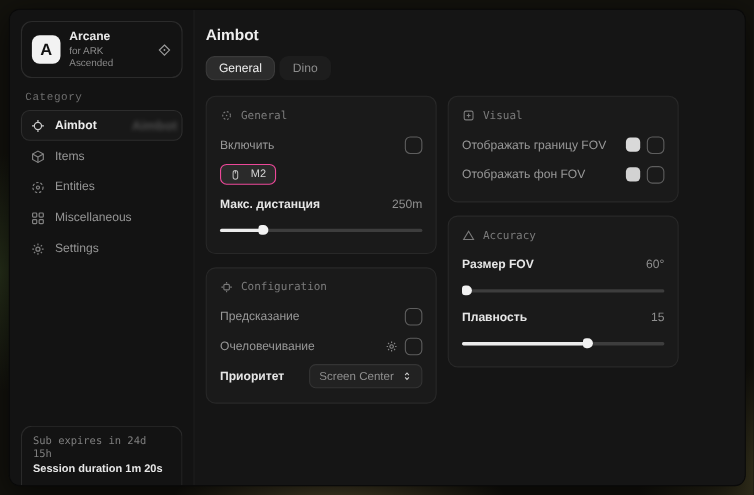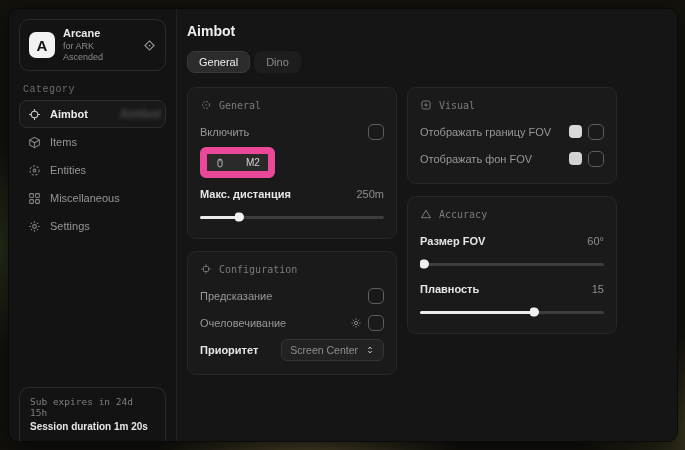--- a/index.html
+++ b/index.html
@@ -75,22 +75,22 @@
   .row { display:flex; align-items:center; justify-content:space-between; min-height:23px; }
   .row + .row { margin-top:4px; }
   .lbl { font-size:11px; color:#989898; }
   .lbl.strong { color:#e6e6e6; font-weight:bold; }
   .val { font-size:11px; color:#8f8f8f; }
   .checkbox {
     width:16px; height:16px; border:1.5px solid #5e5e5e; border-radius:5px;
     background:transparent; cursor:pointer; flex:none;
   }
   .chip {
-    background:#2a2a2a; border:7px solid #ec4899; border-radius:6px;
-    display:flex; align-items:center; gap:21px; padding:3px 8px;
+    background:#2a2a2a; border:1px solid #ec4899; border-radius:6px;
+    display:flex; align-items:center; gap:9px; padding:3px 8px;
     color:#d6d6d6; font-size:10px; cursor:pointer;
   }
   .chip .cicon { display:flex; color:#bdbdbd; }
   .select-chip {
     background:#222; border:1px solid #343434; border-radius:6px;
     display:flex; align-items:center; gap:7px; padding:4px 8px;
     color:#8f8f8f; font-size:10.5px; cursor:pointer;
   }
   .select-chip .cicon { color:#cfcfcf; display:flex; }
   .right-controls { display:flex; align-items:center; gap:6px; }

